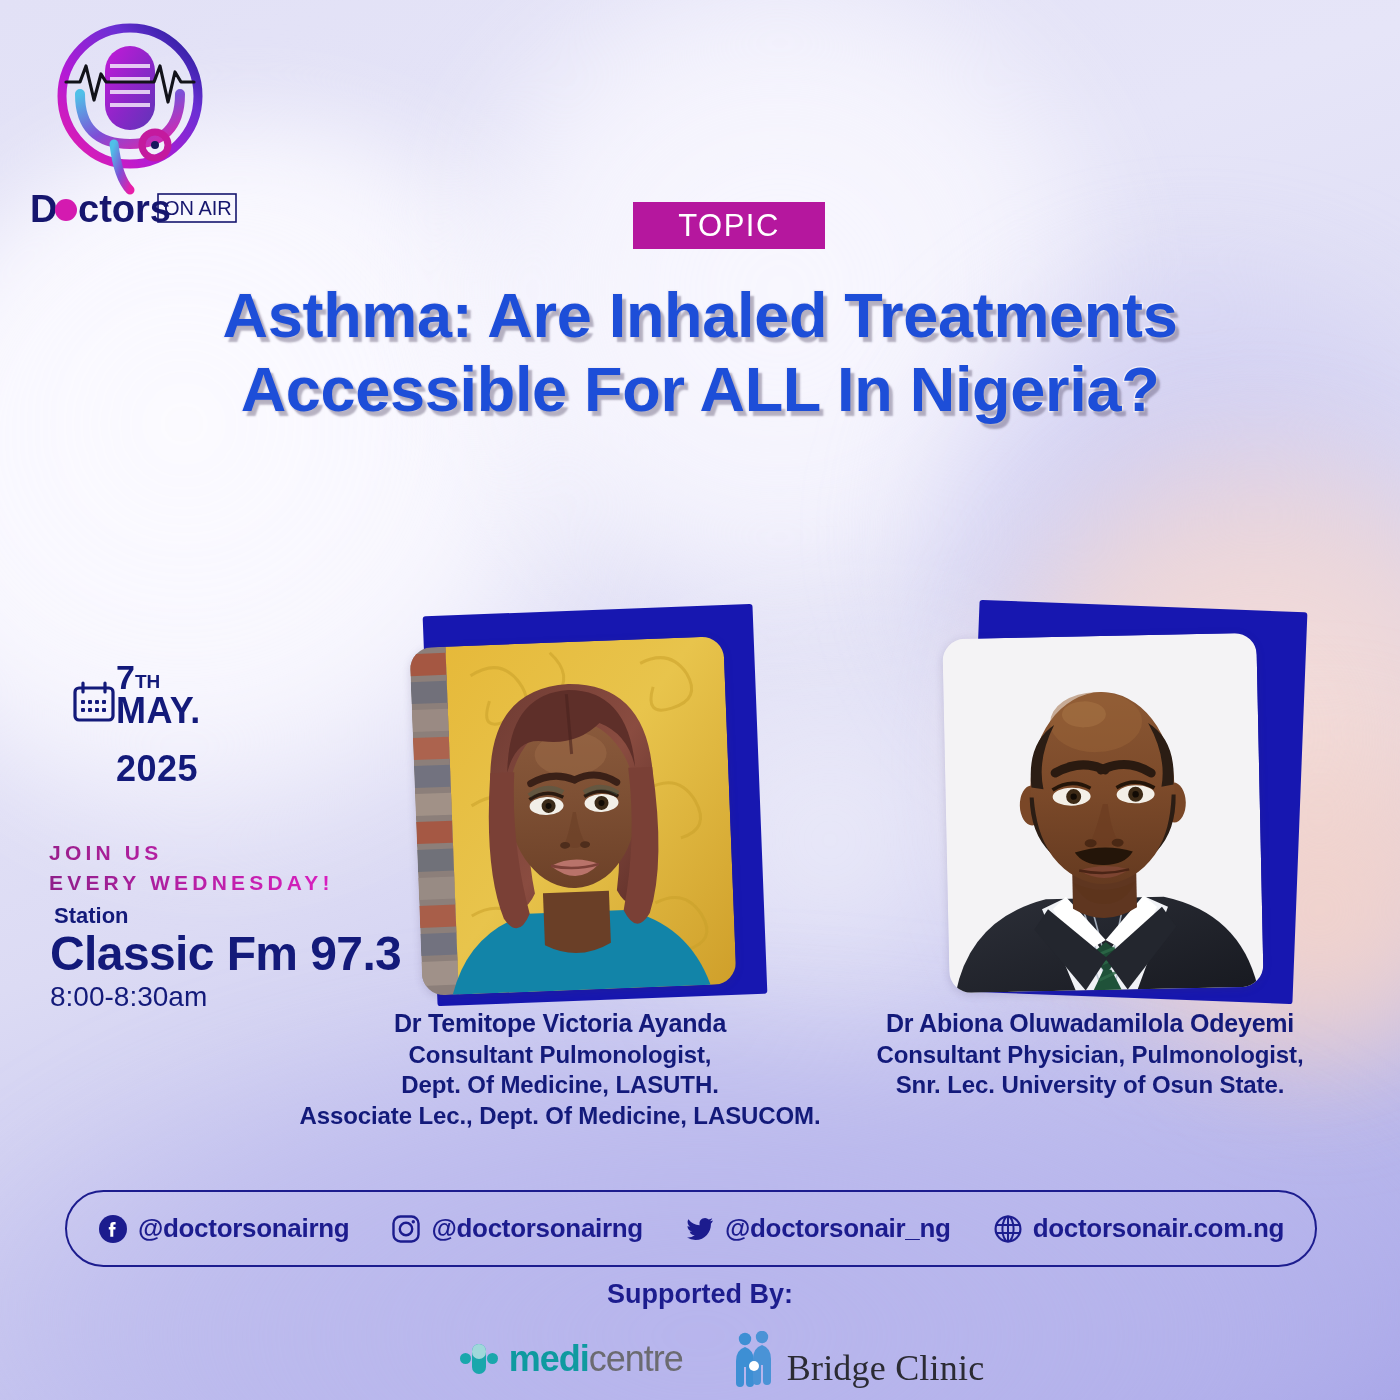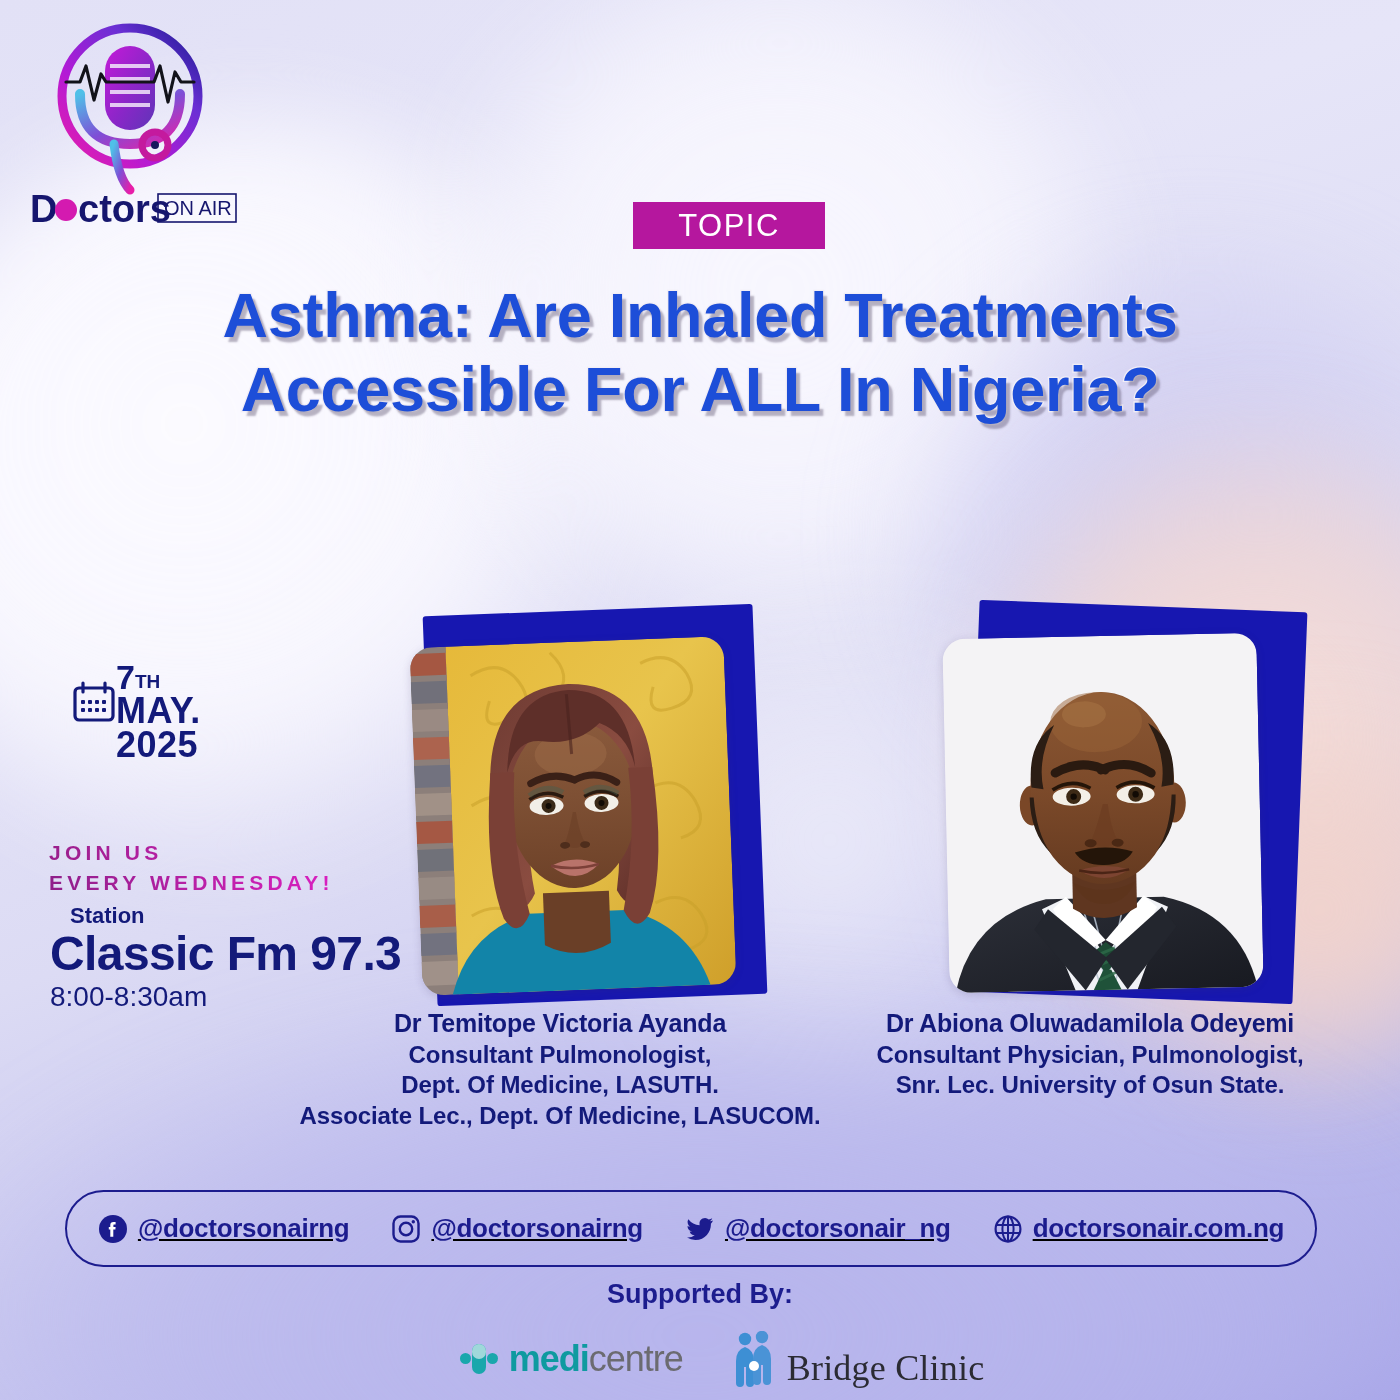--- a/index.html
+++ b/index.html
@@ -85,36 +85,36 @@
   #date-block {
     position: absolute; left: 72px; top: 662px; z-index: 5;
     display: flex; align-items: flex-start; gap: 0;
     color: #131a7a;
   }
   #cal-icon { width: 44px; height: 44px; margin-top: 18px; }
   #date-text { line-height: 0.94; }
   #date-text .l1 { font-size: 34px; font-weight: 600; display: block; }
   #date-text .l1 sup { font-size: 19px; font-weight: 600; vertical-align: baseline; position: relative; top: -1px;}
   #date-text .l2 { font-size: 36px; font-weight: 600; display: block; letter-spacing: 0.5px; }
-  #date-text .l3 { font-size: 36px; font-weight: 600; display: block; letter-spacing: 0.5px; }
+  #date-text .l3 { font-size: 36px; font-weight: 600; display: block; letter-spacing: 0.5px; margin-top: 24px; }
 
   
   #join {
     position: absolute; left: 49px; top: 838px; z-index: 5;
     font-size: 21px; font-weight: 700; letter-spacing: 4.2px;
     line-height: 1.45;
   }
   #join .j1 { display:block; background: linear-gradient(90deg,#9a1f8c 0%, #c21fae 60%, #d41fbd 100%);
     -webkit-background-clip: text; background-clip: text; color: transparent; }
   #join .j2 { display:block; background: linear-gradient(90deg,#8f1f8a 0%, #bb1fa8 55%, #d920c0 100%);
     -webkit-background-clip: text; background-clip: text; color: transparent; }
 
   
   #station { position: absolute; left: 50px; top: 903px; z-index: 5; color: #131a7a; }
-  #station .s-label { font-size: 22px; font-weight: 600; display: block; margin-left: 20px;}
+  #station .s-label { font-size: 22px; font-weight: 600; display: block; margin-left: 4px;}
   #station .s-name { font-size: 48px; font-weight: 600; display: block; line-height: 1.06; letter-spacing: -0.6px;}
   #station .s-time { font-size: 28px; font-weight: 500; display: block; margin-top: 1px;}
 
   
   .photo-wrap { position: absolute; z-index: 4; }
   .photo-back {
     position: absolute; background: #1717b0; border-radius: 3px;
   }
   .photo-card {
     position: absolute; border-radius: 22px; overflow: hidden;
@@ -140,21 +140,20 @@
   .speaker-caption .rl { font-size: 24px; font-weight: 600; display: block; letter-spacing: -0.1px;}
   #cap1 { left: 215px; top: 1008px; width: 690px; }
   #cap2 { left: 845px; top: 1008px; width: 490px; }
 
   
   #social-bar {
     position: absolute; left: 65px; top: 1190px; width: 1252px; height: 77px;
     border: 2px solid #1c1c8e; border-radius: 39px;
     display: flex; align-items: center; justify-content: center; gap: 42px;
     z-index: 5;
-    text-decoration: underline;
   }
   .social-item { display: flex; align-items: center; gap: 10px; }
   .social-item .si-ico { width: 30px; height: 30px; flex: 0 0 30px; display:block; }
   .social-item .si-txt { font-size: 26px; font-weight: 700; color: #1c1c8e; letter-spacing: -0.3px; white-space: nowrap; }
 
   
   #supported-label {
     position: absolute; left: 0; top: 1279px; width: 1400px; text-align: center;
     font-size: 27px; font-weight: 600; color: #1c1c8e; z-index: 5;
   }

